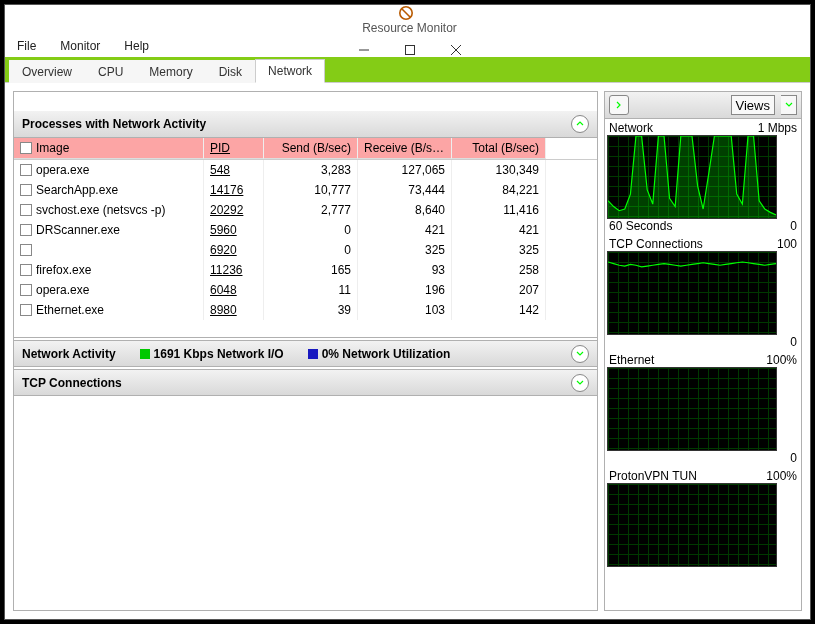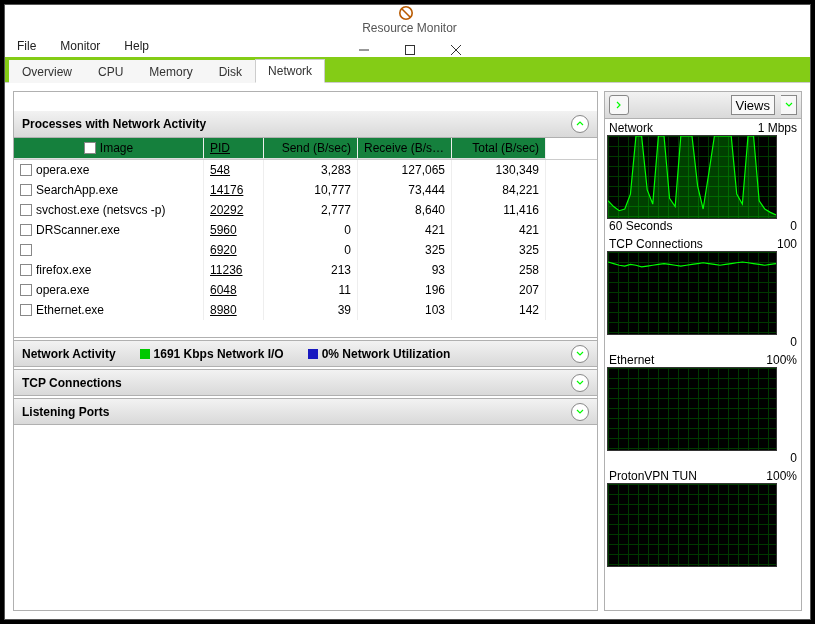--- a/index.html
+++ b/index.html
@@ -22,21 +22,21 @@
 .section-head { height: 27px; background: linear-gradient(#f2f2f2,#d9d9d9); border-bottom: 1px solid #b0b0b0; display: flex; align-items: center; padding: 0 8px; font-weight: bold; font-size: 13px; margin-top: 19px; }
 .section-head .spacer { flex: 1; }
 .section-head .chev-btn { width: 18px; height: 18px; border: 1px solid #888; border-radius: 50%; background: #fff; display: flex; align-items: center; justify-content: center; }
 .section-head.sub { margin-top: 2px; border-top: 1px solid #b0b0b0; }
 .stat-chip { font-weight: bold; font-size: 11px; display: flex; align-items: center; gap: 4px; margin-left: 24px; }
 .swatch { width: 10px; height: 10px; display: inline-block; }
 .table-wrap { flex: 0 0 200px; overflow: hidden; border-bottom: 1px solid #b0b0b0; display: flex; }
 .table-scroll { flex: 1; overflow-y: scroll; }
 .thead { display: flex; border-bottom: 1px solid #ccc; background: #fff; position: sticky; top: 0; }
 .th, .td { padding: 3px 6px; border-right: 1px solid #eee; overflow: hidden; white-space: nowrap; text-overflow: ellipsis; }
-.th { font-weight: normal; background: #15803d; border-bottom: 1px solid #ddd; justify-content: center; }
+.th { font-weight: normal; background: #fca5a5; border-bottom: 1px solid #ddd; }
 .col-img { width: 190px; display: flex; align-items: center; gap: 4px; }
 .col-pid { width: 60px; text-align: left; text-decoration: underline; }
 .col-num { width: 94px; text-align: right; }
 .trow { display: flex; }
 .cb { width: 12px; height: 12px; border: 1px solid #888; background: #fff; flex-shrink: 0; }
 .right-head { height: 27px; display: flex; align-items: center; background: linear-gradient(#f2f2f2,#d9d9d9); border-bottom: 1px solid #b0b0b0; padding: 0 4px; gap: 6px; }
 .rbtn { width: 20px; height: 20px; border: 1px solid #888; border-radius: 3px; background: #f8f8f8; display: flex; align-items: center; justify-content: center; }
 .views-btn { height: 20px; border: 1px solid #888; background: #f8f8f8; padding: 0 4px; display: flex; align-items: center; font-size: 13px; }
 .views-drop { width: 16px; height: 20px; border: 1px solid #888; border-left: none; background: #f8f8f8; display: flex; align-items: center; justify-content: center; }
 .charts { flex: 1; overflow-y: scroll; padding: 2px; }
@@ -168,21 +168,21 @@
                 <div class="td col-num">0</div>
                 <div class="td col-num">325</div>
                 <div class="td col-num">325</div>
               </div>
               <div class="trow">
                 <div class="td col-img">
                   <span class="cb"></span>
                   <span>firefox.exe</span>
                 </div>
                 <div class="td col-pid">11236</div>
-                <div class="td col-num">213</div>
+                <div class="td col-num">165</div>
                 <div class="td col-num">93</div>
                 <div class="td col-num">258</div>
               </div>
               <div class="trow">
                 <div class="td col-img">
                   <span class="cb"></span>
                   <span>opera.exe</span>
                 </div>
                 <div class="td col-pid">6048</div>
                 <div class="td col-num">11</div>
@@ -224,29 +224,20 @@
       <div class="section-head sub">
         <span>TCP Connections</span>
         <span class="spacer"></span>
         <span class="chev-btn">
             <svg width="8" height="8">
               <polyline points="1,2 4,5 7,2" fill="none" stroke="#444" stroke-width="1.5"></polyline>
             </svg>
           </span>
       </div>
 
-      <div class="section-head sub">
-        <span>Listening Ports</span>
-        <span class="spacer"></span>
-        <span class="chev-btn">
-            <svg width="8" height="8">
-              <polyline points="1,2 4,5 7,2" fill="none" stroke="#444" stroke-width="1.5"></polyline>
-            </svg>
-          </span>
-      </div>
       <div style="flex:1"></div>
     </div>
 
     <div class="right">
       <div class="right-head">
         <span class="rbtn">
             <svg width="8" height="8">
               <polyline points="2,1 5,4 2,7" fill="none" stroke="#444" stroke-width="1.5"></polyline>
             </svg>
           </span>

